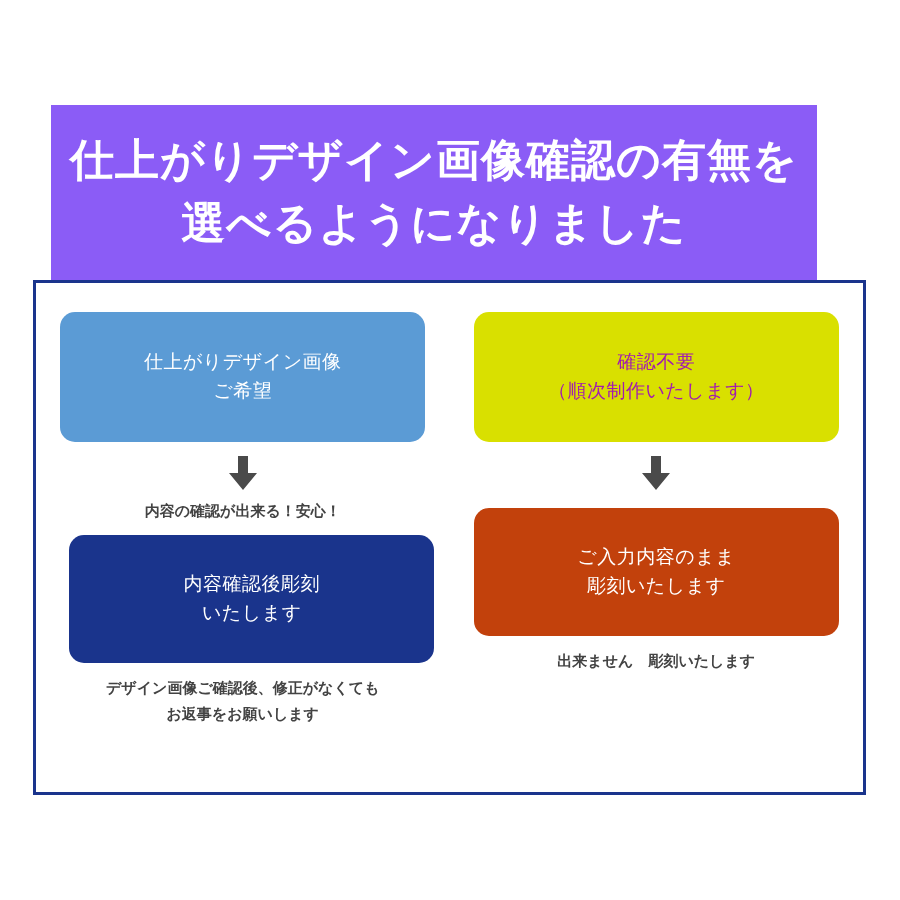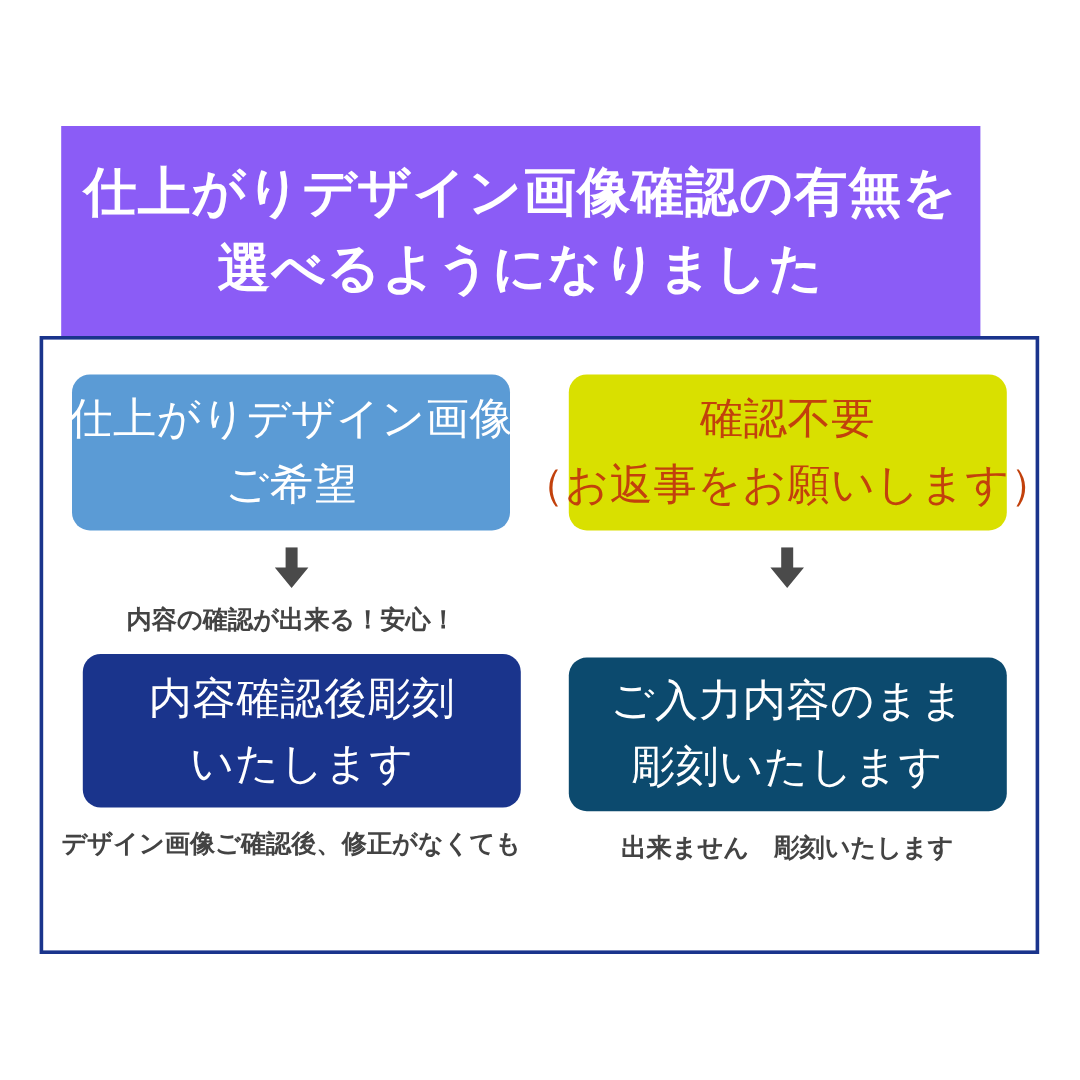--- a/index.html
+++ b/index.html
@@ -88,45 +88,45 @@
   }
   .box-top {
     height: 130px;
   }
   .box-bottom {
     height: 128px;
   }
   .box-line {
     color: #ffffff;
     font-family: "Liberation Serif", "DejaVu Serif", serif;
-    font-size: 36px;
+    font-size: 19px;
     font-weight: 400;
     line-height: 1.52;
     white-space: nowrap;
     letter-spacing: 0.5px;
   }
   .box-blue   { background: #5b9bd5; }
   .box-yellow { background: #d9e000; }
   .box-navy   { background: #1a348c; margin-left: 18px; }
-  .box-gray   { background: #0c4a6e; margin-top: 40px; }
-  .box-yellow .box-line { color: #c2410c; }
+  .box-gray   { background: #c2410c; }
+  .box-yellow .box-line { color: #a21caf; }
 
   
   .arrow {
     width: 30px;
     height: 34px;
     margin-top: 14px;
     margin-bottom: 6px;
   }
 
   
   .caption {
     text-align: center;
     color: #434343;
-    font-size: 21px;
+    font-size: 15px;
     font-weight: 700;
     line-height: 1.78;
     white-space: nowrap;
   }
   .caption-mid {
     margin-top: 2px;
     margin-bottom: 10px;
   }
   .caption-bottom {
     margin-top: 12px;
@@ -160,28 +160,29 @@
           <div>内容の確認が出来る！安心！</div>
         </div>
 
         <div class="box box-bottom box-navy">
           <div class="box-line">内容確認後彫刻</div>
           <div class="box-line">いたします</div>
         </div>
 
         <div class="caption caption-bottom">
           <div>デザイン画像ご確認後、修正がなくても</div>
+          <div>お返事をお願いします</div>
         </div>
       </div>
 
       <div class="column">
 
         <div class="box box-top box-yellow">
           <div class="box-line">確認不要</div>
-          <div class="box-line">（お返事をお願いします）</div>
+          <div class="box-line">（順次制作いたします）</div>
         </div>
 
         <svg class="arrow" viewBox="0 0 30 34">
           <polygon points="10,0 20,0 20,17 29,17 15,34 1,17 10,17" fill="#4a4a4a"></polygon>
         </svg>
 
         <div class="caption caption-mid">
         </div>
 
         <div class="box box-bottom box-gray">

